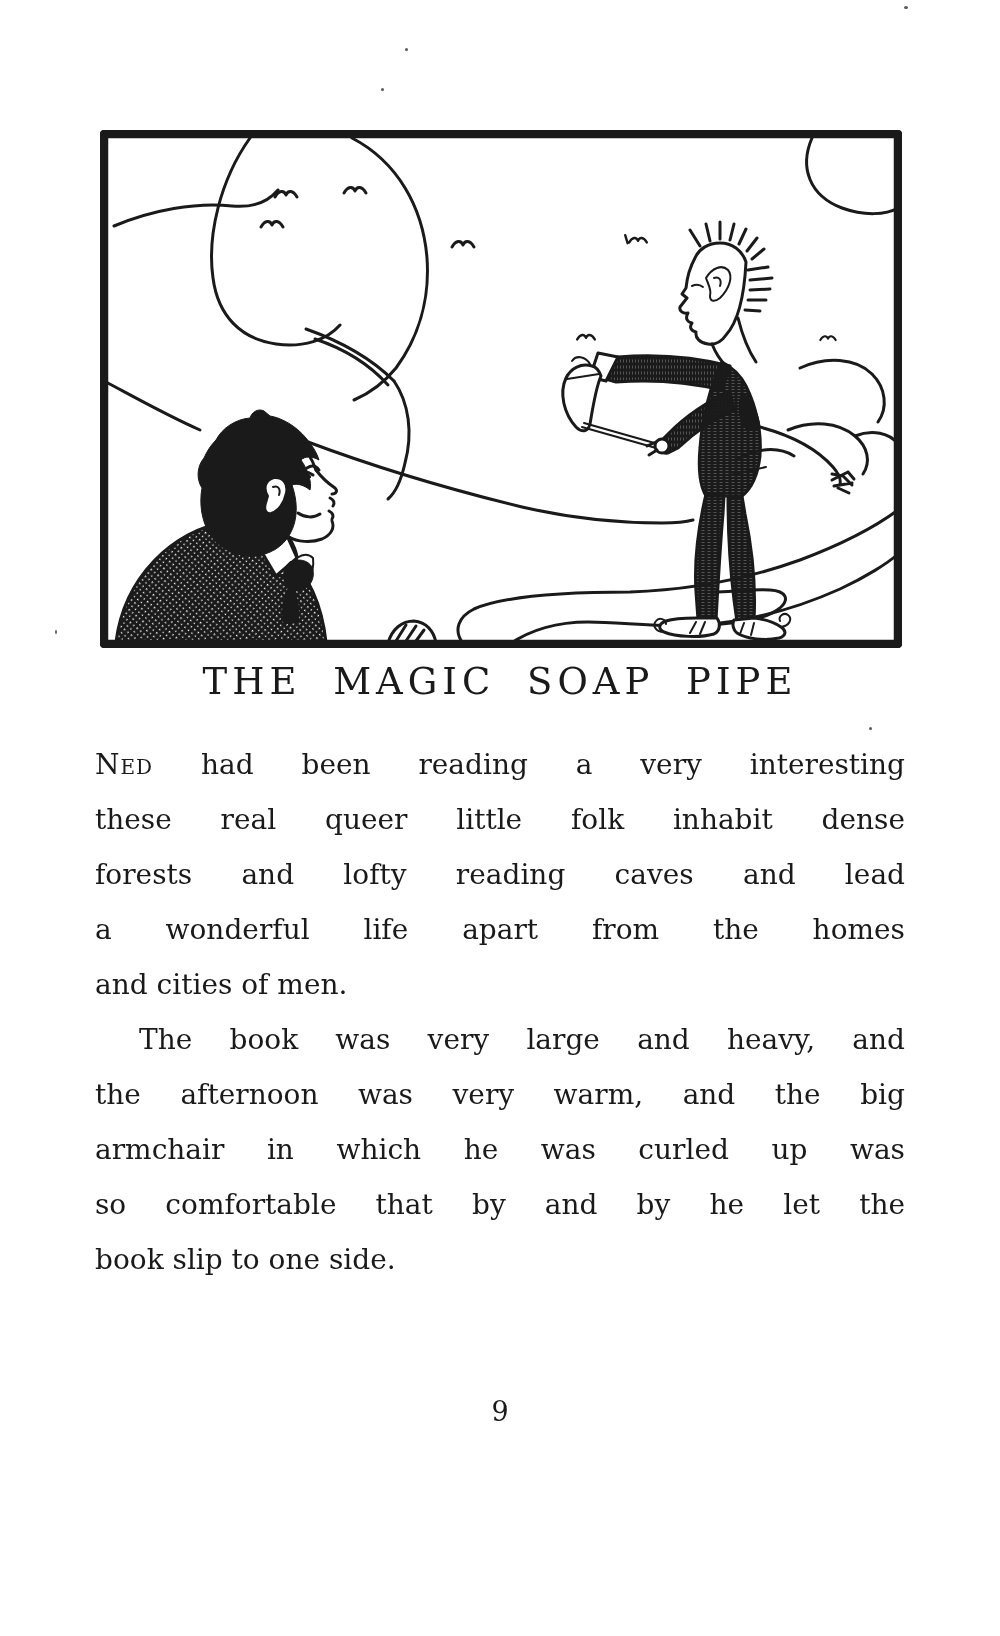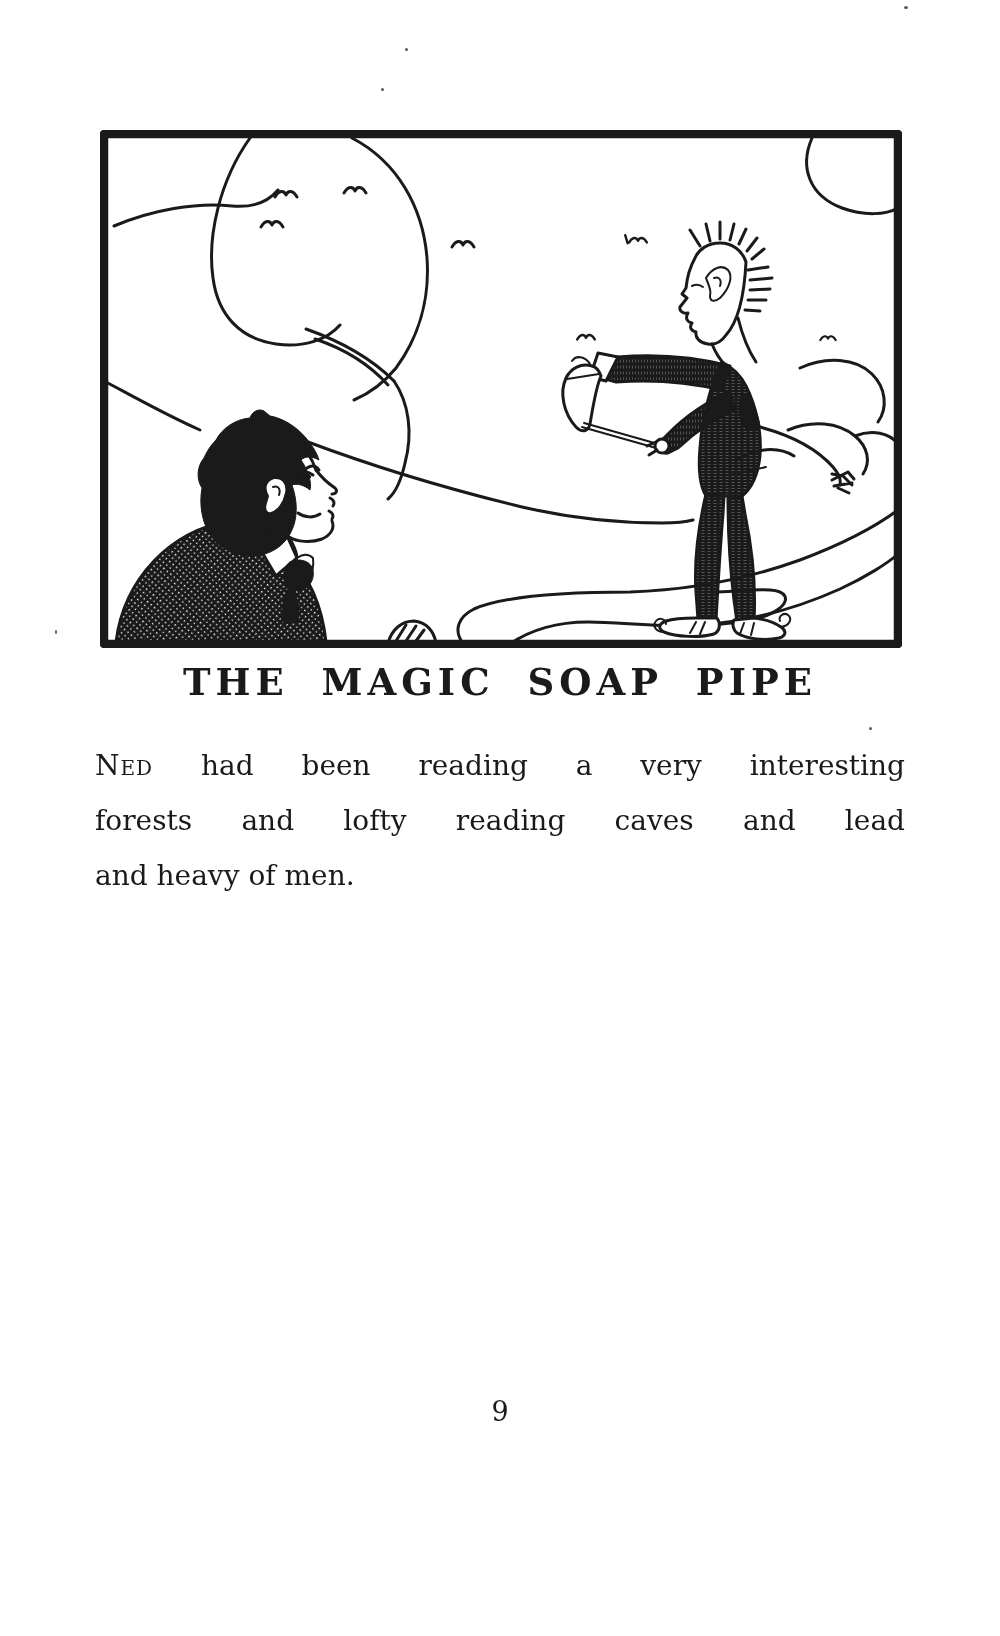--- a/index.html
+++ b/index.html
@@ -17,21 +17,21 @@
   .illu .thick{stroke-width:8.5;}
   .illu .thin{stroke-width:2;}
   .illu .ink{fill:#1a1a1a;stroke:#1a1a1a;stroke-width:1;}
   .illu .white{fill:#ffffff;}
   .illu .hs{fill:url(#hstripe);}
   .illu .vs{fill:url(#vstripe);}
   .illu .xh{fill:url(#xhatch);}
   
   .text-col{position:absolute;left:95px;top:660px;width:810px;}
   .title{
-    font-size:37px;font-weight:bold;letter-spacing:5px;word-spacing:15px;
+    font-size:37px;font-weight:normal;letter-spacing:5px;word-spacing:15px;
     text-align:center;margin:0 0 34px 0;white-space:nowrap;
   }
   .line{font-size:28px;line-height:55px;height:55px;overflow:visible;}
   .j{text-align:justify;text-align-last:justify;}
   .indent{text-indent:44px;}
   .smallcaps{font-variant:small-caps;letter-spacing:1px;}
   .pagenum{position:absolute;top:1396px;left:95px;width:810px;text-align:center;font-size:27px;}
   
   .speck{position:absolute;background:#222;border-radius:50%;opacity:.75;}
 </style>
@@ -167,24 +167,33 @@
     </g>
 
     <rect class="thick" x="4" y="4" width="794" height="510"></rect>
   </svg>
 
   <div class="text-col">
     <h1 class="title">THE MAGIC SOAP PIPE</h1>
 
     <div>
       <div class="line j"><span class="smallcaps">Ned</span> <span>had been reading a very interesting</span></div>
+      <div class="line j">these real queer little folk inhabit dense</div>
       <div class="line j">forests and lofty reading caves and lead</div>
-      <div class="line">and heavy of men.</div>
+      <div class="line j">a wonderful life apart from the homes</div>
+      <div class="line">and cities of men.</div>
     </div>
 
+    <div>
+      <div class="line j indent">The book was very large and heavy, and</div>
+      <div class="line j">the afternoon was very warm, and the big</div>
+      <div class="line j">armchair in which he was curled up was</div>
+      <div class="line j">so comfortable that by and by he let the</div>
+      <div class="line">book slip to one side.</div>
+    </div>
 
   </div>
 
   <div class="pagenum">9</div>
 
   <div class="speck" style="left:405px;top:48px;width:3px;height:3px;"></div>
   <div class="speck" style="left:381px;top:88px;width:3px;height:3px;"></div>
   <div class="speck" style="left:904px;top:6px;width:4px;height:3px;"></div>
   <div class="speck" style="left:55px;top:630px;width:2px;height:4px;"></div>
   <div class="speck" style="left:869px;top:727px;width:3px;height:3px;"></div>

